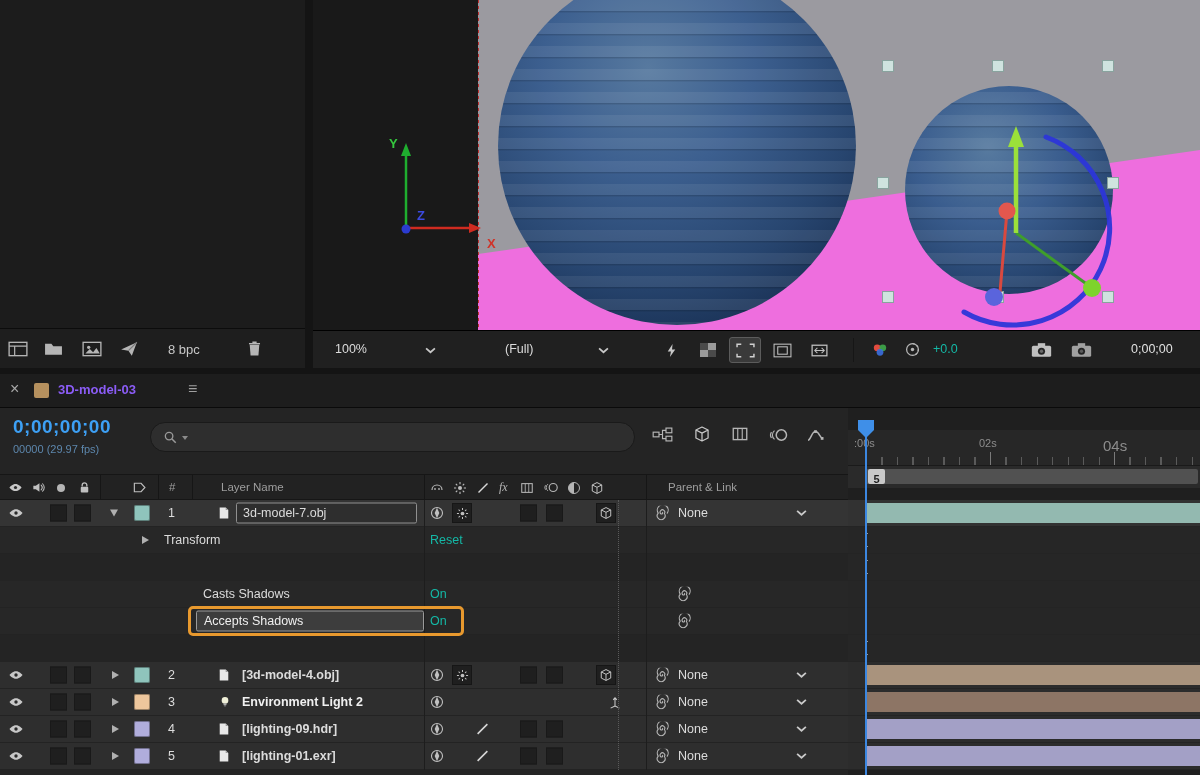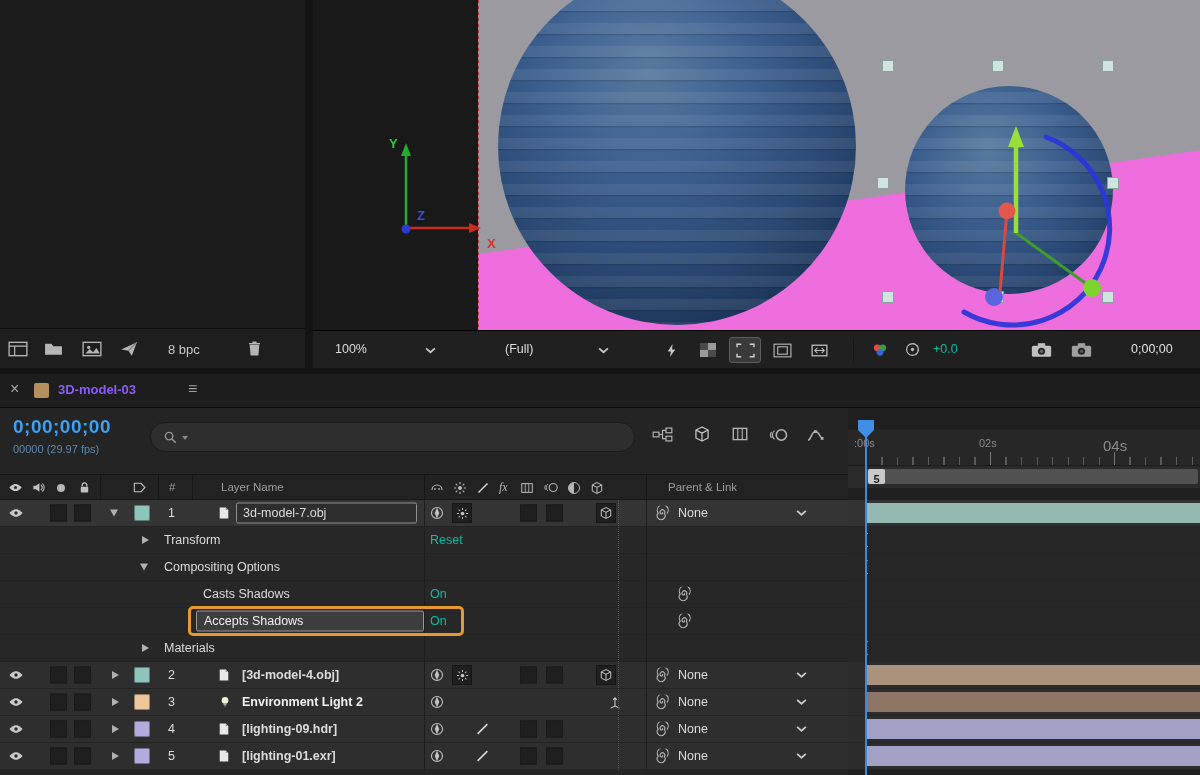--- a/index.html
+++ b/index.html
@@ -436,48 +436,40 @@
         <use href="#i-chevd"></use>
       </svg>
   </div>
 
   <div class="row prow" style="top:119px">
     <span class="ri tri-r" style="left:142px"></span>
     <span class="ri txt" style="left:164px">Transform</span>
     <span class="ri txt blue" style="left:430px">Reset</span>
   </div>
 
-  <div class="row prow" style="top:146px">
-    <span class="ri tri-d" style="left:140px"></span>
-    <span class="ri txt" style="left:164px">Compositing Options</span>
-  </div>
 
   <div class="row prow" style="top:173px">
     <span class="ri txt" style="left:203px">Casts Shadows</span>
     <span class="ri txt blue" style="left:430px">On</span>
     <svg class="ri" style="left:676px" width="15" height="15">
         <use href="#i-spiral"></use>
       </svg>
   </div>
 
   <div class="row prow" style="top:200px">
     <span class="ri" style="left:196px;width:228px;height:21px;border:1px solid #9a9a9a;border-radius:2px;background:#3d3d3d">
       <span class="abs txt" style="left:7px;top:2px;color:#efefef">Accepts Shadows</span>
     </span>
     <span class="ri txt blue" style="left:430px">On</span>
     <svg class="ri" style="left:676px" width="15" height="15">
         <use href="#i-spiral"></use>
       </svg>
     <span class="abs" style="left:188px;top:-2px;width:276px;height:30px;border:3px solid #e8992e;border-radius:5px;pointer-events:none;z-index:6"></span>
   </div>
 
-  <div class="row prow" style="top:227px">
-    <span class="ri tri-r" style="left:142px"></span>
-    <span class="ri txt" style="left:164px">Materials</span>
-  </div>
 
   <div class="row" style="top:254px">
     <svg class="ri" style="left:8px" width="16" height="16">
         <use href="#i-eye"></use>
       </svg>
     <span class="ri cellbox" style="left:50px"></span>
     <span class="ri cellbox" style="left:74px"></span>
     <span class="ri tri-r" style="left:112px"></span>
     <span class="ri swatch" style="left: 134px; background: rgb(143, 196, 188);"></span>
     <span class="ri txt" style="left:168px">2</span>

